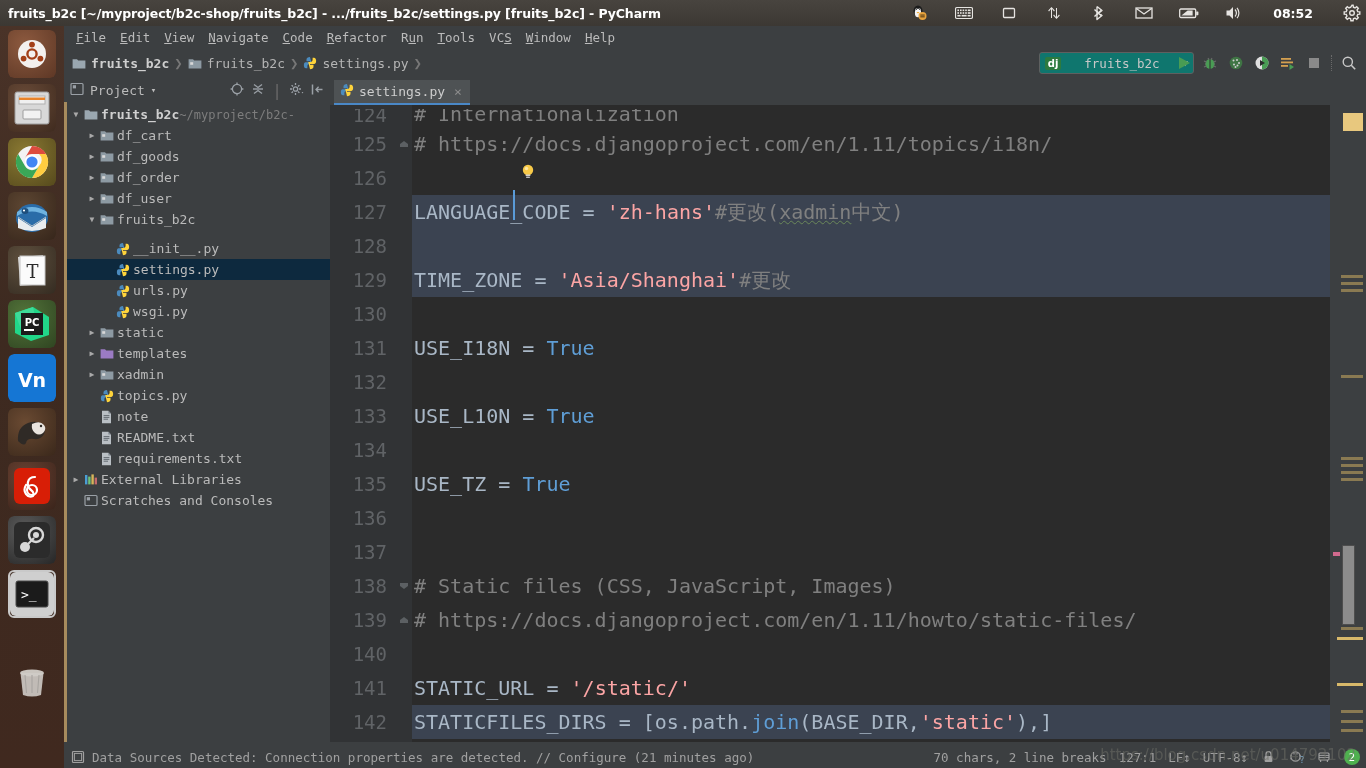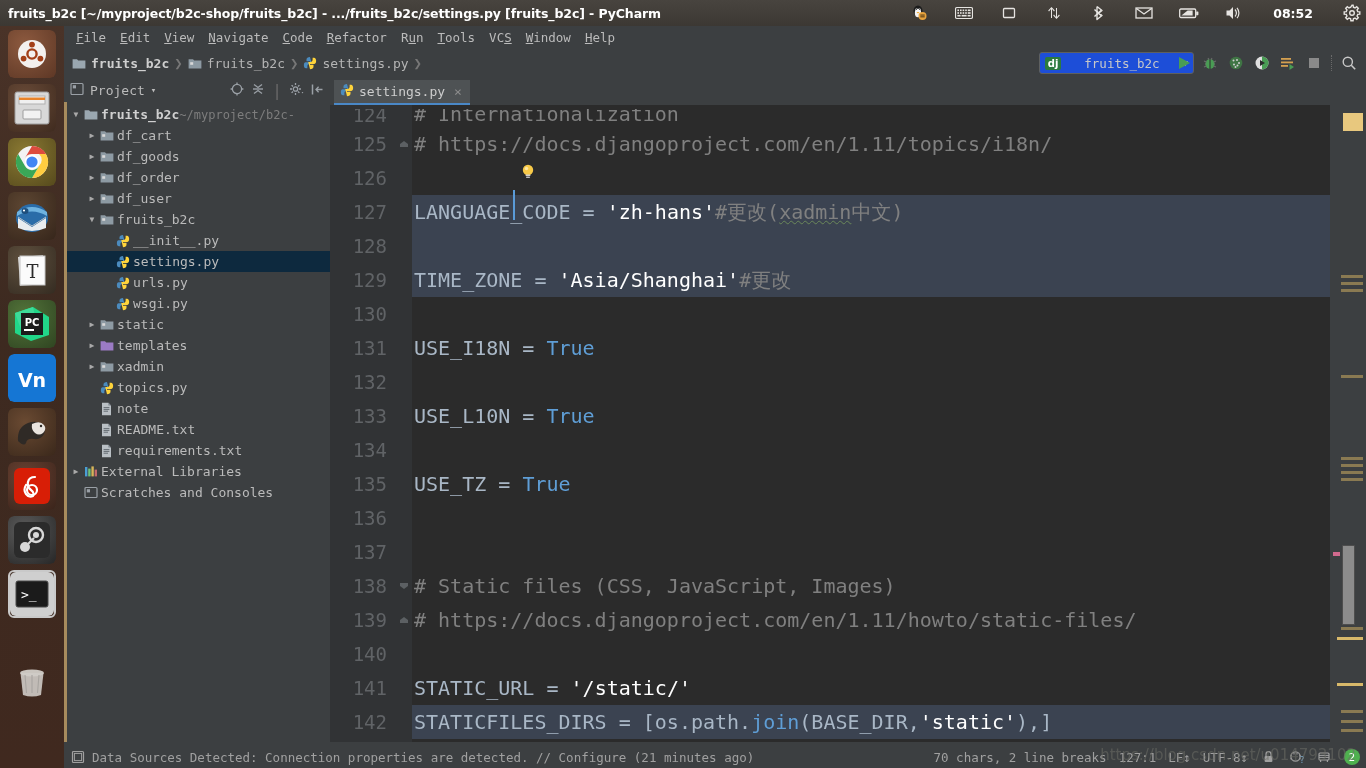--- a/index.html
+++ b/index.html
@@ -64,21 +64,21 @@
     padding-left: 8px; position: relative;
   }
   .crumb { display: flex; align-items: center; color: #b5b5b5;
            font-family: "DejaVu Sans Mono", monospace; font-size: 13px; }
   .crumb.b { font-weight: bold; color: #cfcfcf; }
   .crumb-sep { color: #777; margin: 0 5px; font-size: 14px; }
 
   .run-config {
     position: absolute; right: 172px; top: 4px; height: 22px;
     min-width: 130px; border: 1px solid #5e6060; border-radius: 3px;
-    background: #1d4ed8; display: flex; align-items: center;
+    background: #0f766e; display: flex; align-items: center;
     padding: 0 5px; gap: 23px;
   }
   .dj-badge {
     background: #2c7a3f; color: #fff; font-size: 10px; font-weight: bold;
     font-family: "DejaVu Sans", sans-serif; padding: 1px 3px; border-radius: 2px;
   }
   .rc-name { color: #c8c8c8; font-size: 12.5px; font-family: "DejaVu Sans Mono", monospace; }
   .rc-arrow { color: #c0c0c0; font-size: 9px; margin-left: auto; }
   .tool-icons { position: absolute; right: 8px; top: 4px; height: 22px;
                 display: flex; align-items: center; gap: 8px; }
@@ -137,21 +137,21 @@
               position: relative; }
   .fold-col .fr { height: 34px; display: flex; align-items: center;
                   justify-content: center; }
   .code { flex: 1; background: #2b2b2b; padding-top: 4px; position: relative;
           overflow: hidden; }
   .cline { height: 34px; line-height: 34px; white-space: pre;
            font-family: "DejaVu Sans Mono", monospace; font-size: 20px;
            color: #a9b7c6; padding-left: 2px; }
   .cline.partial { height: 18px; line-height: 14px; overflow: hidden; }
   .hl { background: #3b4351; }
-  .str { color: #ffffff; }
+  .str { color: #fca5a5; }
   .cmt { color: #808080; }
   .fn  { color: #5f9ed6; }
   .bool{ color: #5f9ed6; }
   .caret { position: absolute; width: 2px; background: #5a9bd8; }
   .bulb { position: absolute; font-size: 15px; }
   .squiggle { text-decoration: underline; text-decoration-style: wavy;
               text-decoration-color: #6a8759; text-decoration-thickness: 1px; }
 
   
   .marker-col { width: 36px; background: #3c3f41; position: relative; flex: none; }
@@ -602,21 +602,21 @@
             <div class="tree-row" style="padding-left: 22px;">
               <span class="twisty">▼</span>
               <span class="tnode-ico">
                 <svg width="14" height="13" viewBox="0 0 14 13">
                   <path d="M0.6 2.2 L5 2.2 L6.2 3.6 L13.4 3.6 L13.4 11.4 L0.6 11.4 Z" fill="#8d9aa3"></path>
                   <rect x="2.2" y="5.2" width="3" height="2.6" fill="#d8d8d8"></rect>
                 </svg>
               </span>
               <span class="tlabel">fruits_b2c</span>
             </div>
-            <div class="tree-row" style="padding-left: 38px;">
+            <div class="tree-row" style="padding-left: 38px; margin-top: 8px;">
               <span class="twisty"></span>
               <span class="tnode-ico">
                 <svg width="14" height="14" viewBox="0 0 16 16">
                   <path d="M8 1 C5.5 1 4 2 4 4 L4 6 L8 6 L8 7 L3 7 C1.6 7 1 8.4 1 10.5 C1 12.4 1.8 14 3.4 14 L5 14 L5 11.6 C5 10.2 6 9.2 7.4 9.2 L10 9.2" fill="#4b8bbe"></path>
                   <path d="M8 15 C10.5 15 12 14 12 12 L12 10 L8 10 L8 9 L13 9 C14.4 9 15 7.6 15 5.5 C15 3.6 14.2 2 12.6 2 L11 2 L11 4.4 C11 5.8 10 6.8 8.6 6.8 L6 6.8" fill="#ffd43b"></path>
                 </svg>
               </span>
               <span class="tlabel">__init__.py</span>
             </div>
             <div class="tree-row sel" style="padding-left: 38px;">

